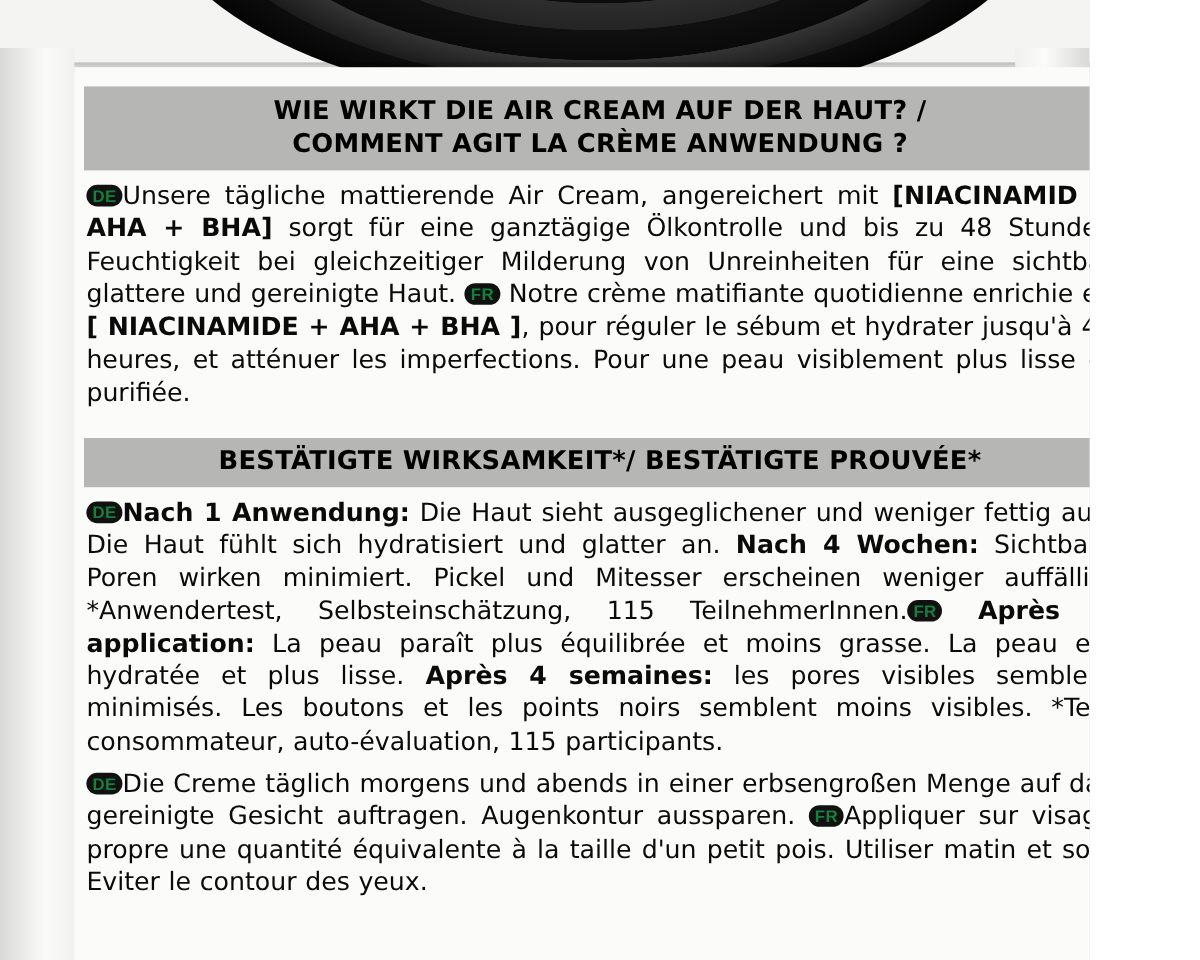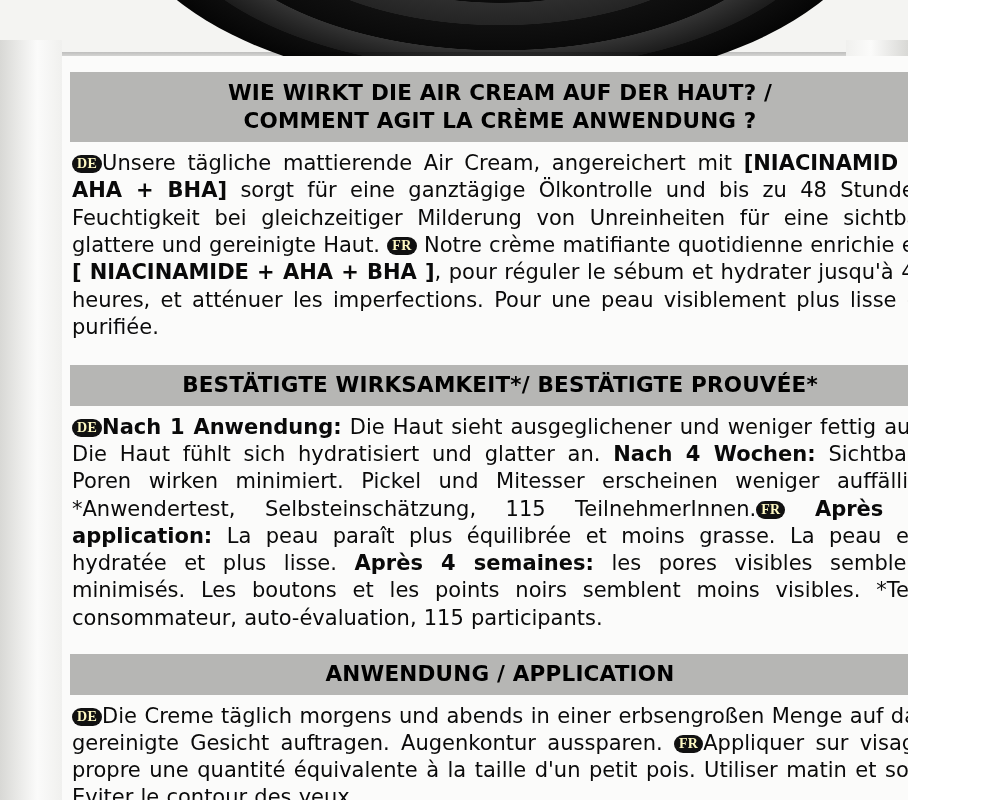--- a/index.html
+++ b/index.html
@@ -113,29 +113,29 @@
     margin: 8px 10px 0 10px;
     font-family: "DejaVu Sans", sans-serif;
     word-spacing: 0.5px;
   }
   .para b {
     font-weight: bold;
   }
   .flag {
     display: inline-block;
     background: #111111;
-    color: #fef9c3;
+    color: #15803d;
     font-weight: bold;
     font-size: 14px;
     line-height: 16px;
     border-radius: 9px;
     padding: 1px 5px 1px 5px;
     vertical-align: 2px;
     letter-spacing: 0.3px;
-    font-family: Liberation Serif, serif;
+    font-family: Liberation Sans, sans-serif;
   }
   .sec-1 { margin-top: 10px; }
   .sec-2 { margin-top: 24px; }
   .sec-3 { margin-top: 22px; }
 </style>
 </head>
 <body>
 
 <div class="package">
 
@@ -158,22 +158,19 @@
         <span class="flag">DE</span><span>Unsere tägliche mattierende Air Cream, angereichert mit </span><b>[NIACINAMID + AHA + BHA]</b><span> sorgt für eine ganztägige Ölkontrolle und bis zu 48 Stunden Feuchtigkeit bei gleichzeitiger Milderung von Unreinheiten für eine sichtbar glattere und gereinigte Haut. </span><span class="flag">FR</span> <span>Notre crème matifiante quotidienne enrichie en </span><b>[ NIACINAMIDE + AHA + BHA ]</b><span>, pour réguler le sébum et hydrater jusqu'à 48 heures, et atténuer les imperfections. Pour une peau visiblement plus lisse et purifiée.</span>
       </div>
 
       <div class="band sec-2">
         <div>BESTÄTIGTE WIRKSAMKEIT*/ BESTÄTIGTE PROUVÉE*</div>
       </div>
       <div class="para">
         <span class="flag">DE</span><b>Nach 1 Anwendung:</b><span> Die Haut sieht ausgeglichener und weniger fettig aus. Die Haut fühlt sich hydratisiert und glatter an. </span><b>Nach 4 Wochen:</b><span> Sichtbare Poren wirken minimiert. Pickel und Mitesser erscheinen weniger auffällig. *Anwendertest, Selbsteinschätzung, 115 TeilnehmerInnen.</span><span class="flag">FR</span> <b>Après 1 application:</b><span> La peau paraît plus équilibrée et moins grasse. La peau est hydratée et plus lisse. </span><b>Après 4 semaines:</b><span> les pores visibles semblent minimisés. Les boutons et les points noirs semblent moins visibles. *Test consommateur, auto-évaluation, 115 participants.</span>
       </div>
 
-      <div class="band sec-3">
-        <div>ANWENDUNG / APPLICATION</div>
-      </div>
       <div class="para">
         <span class="flag">DE</span><span>Die Creme täglich morgens und abends in einer erbsengroßen Menge auf das gereinigte Gesicht auftragen. Augenkontur aussparen. </span><span class="flag">FR</span><span>Appliquer sur visage propre une quantité équivalente à la taille d'un petit pois. Utiliser matin et soir. Eviter le contour des yeux.</span>
       </div>
 
     </div>
   </div>
 </div>
 
 </body></html>

